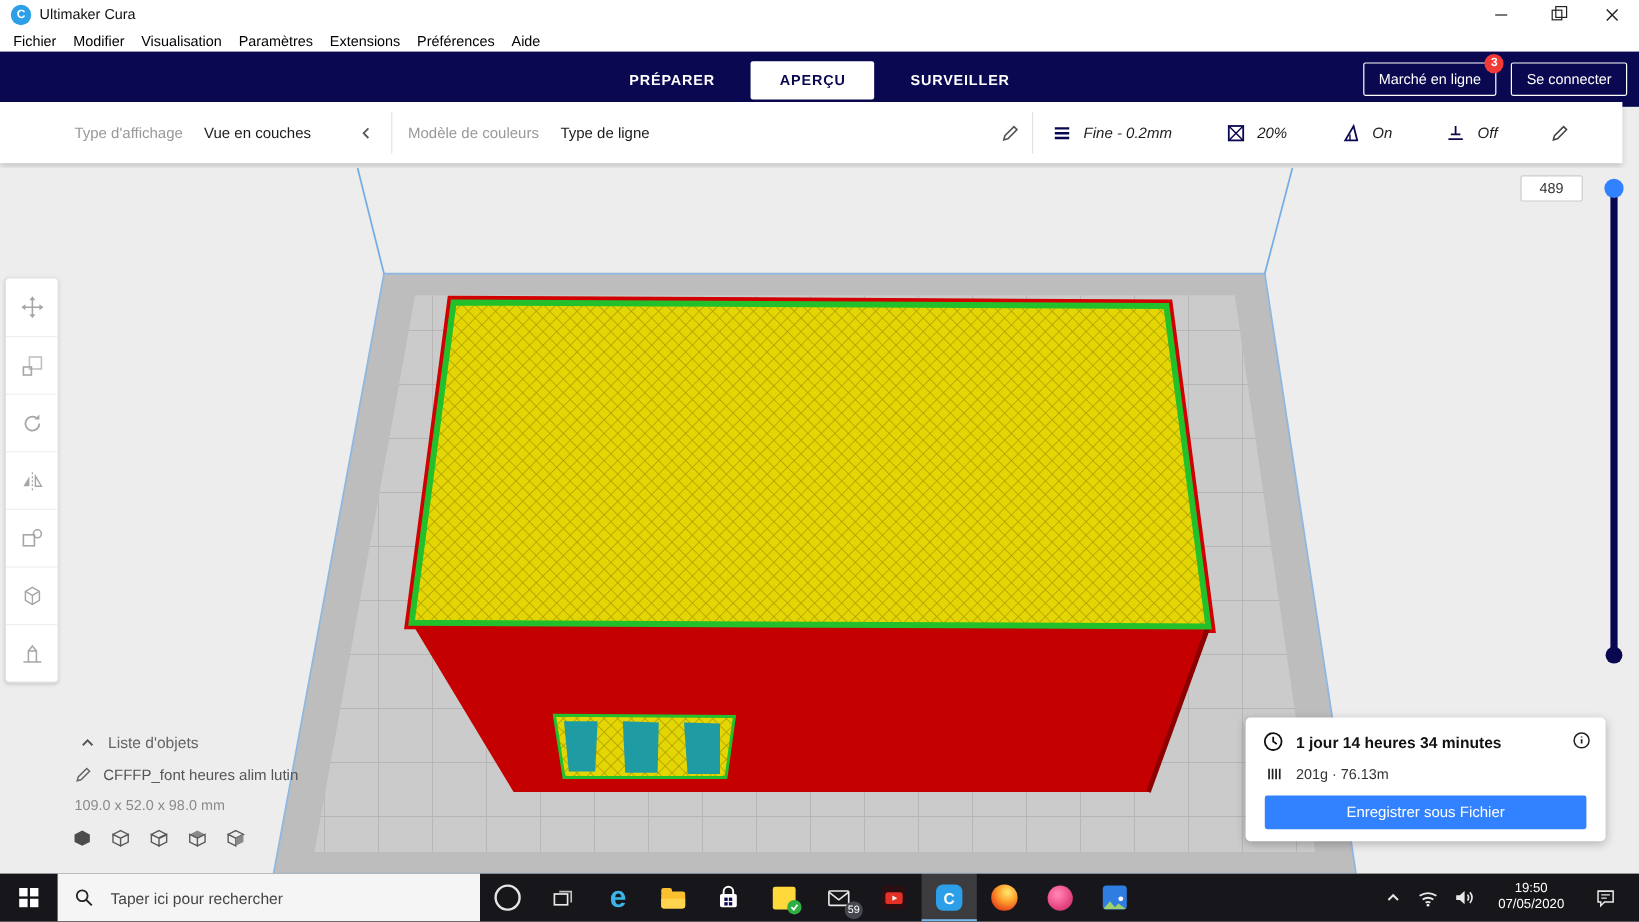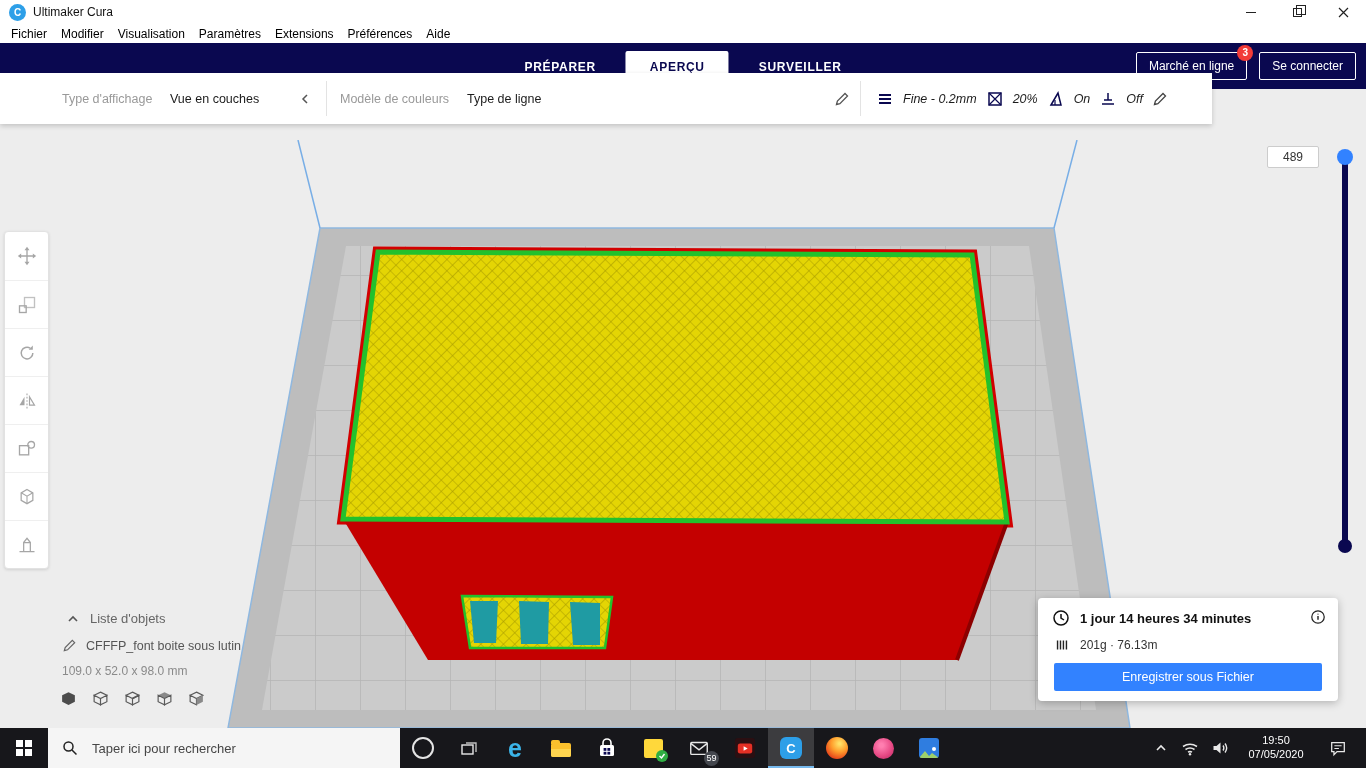--- a/index.html
+++ b/index.html
@@ -32,21 +32,21 @@
   .tabs{position:absolute;left:50%;top:8px;transform:translateX(-50%);display:flex;gap:6px;height:32px;}
   .tab{padding:0 24px;line-height:32px;color:#fff;font-size:12px;font-weight:700;letter-spacing:.7px;border-radius:2px;cursor:pointer;}
   .tab.active{background:#fff;color:var(--header-bg,#0a0850);}
   .header-right{position:absolute;right:10px;top:9px;display:flex;gap:12px;}
   .hbtn{position:relative;border:1px solid #fff;color:#fff;background:transparent;
         font-size:12px;padding:6px 12px;border-radius:2px;font-family:inherit;cursor:pointer;}
   .badge{position:absolute;right:-7px;top:-8px;width:16px;height:16px;border-radius:50%;
          background:var(--badge-red,#f23b37);color:#fff;font-size:10px;line-height:16px;text-align:center;font-weight:700;}
 
   
-  .viewbar{position:absolute;left:0;top:73px;width:1212px;height:51px;background:#fff;
+  .viewbar{position:absolute;left:0;top:85px;width:1352px;height:51px;background:#fff;
            box-shadow:0 2px 5px rgba(0,0,0,.18);text-align:right;}
   .vb{position:absolute;top:0;height:51px;display:flex;align-items:center;font-size:12.5px;}
   .vb-label{color:#999;} .vb-value{color:#1c1c1c;}
   .sep{position:absolute;top:8px;width:1px;height:35px;background:#e3e3e3;}
   .ps-group{position:absolute;left:876px;right:44px;top:0;height:51px;display:flex;
             align-items:center;justify-content:space-between;font-style:italic;}
   .ps-item{display:flex;align-items:center;gap:9px;color:#1c1c1c;font-size:12.5px;cursor:pointer;}
   .icbtn{display:flex;align-items:center;justify-content:center;cursor:pointer;background:none;border:none;padding:0;}
 
   
@@ -305,21 +305,21 @@
         <path d="M3 8l4-4 4 4" stroke="#555" stroke-width="1.6" fill="none"></path>
       </svg>
     <span>Liste d'objets</span>
   </button>
   <div class="job-row">
     <span class="icbtn">
       <svg width="15" height="15" viewBox="0 0 16 16">
           <path d="M2.5 13.5l.9-3.4 7.6-7.6 2.5 2.5-7.6 7.6-3.4.9z" stroke="#666" stroke-width="1.3" fill="none"></path>
         </svg>
     </span>
-    <span>CFFFP_font boite sous lutin</span>
+    <span>CFFFP_font heures alim lutin</span>
   </div>
   <div class="dims">109.0 x 52.0 x 98.0 mm</div>
   <div class="cubes">
     <button class="cube-btn">
       <svg width="17" height="17" viewBox="0 0 16 16">
           <path d="M8 2l6 3-6 3-6-3zM2 5v6l6 3V8zM14 5v6l-6 3V8z" fill="#4c4c4c"></path>
         </svg>
     </button>
     <button class="cube-btn">
       <svg width="17" height="17" viewBox="0 0 16 16">

